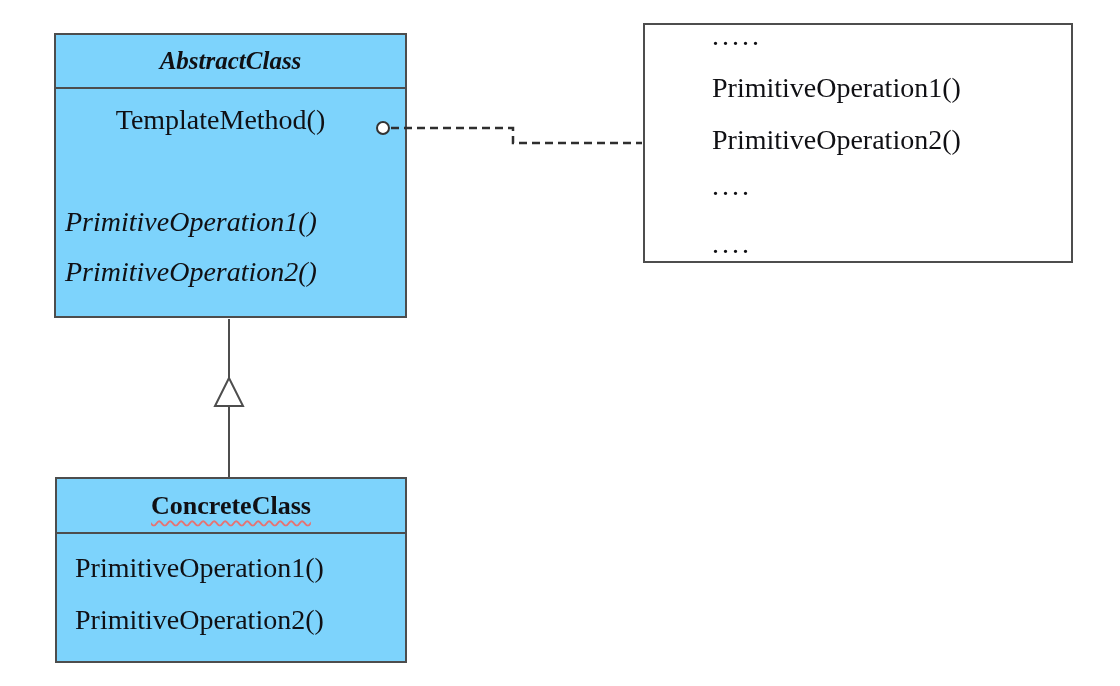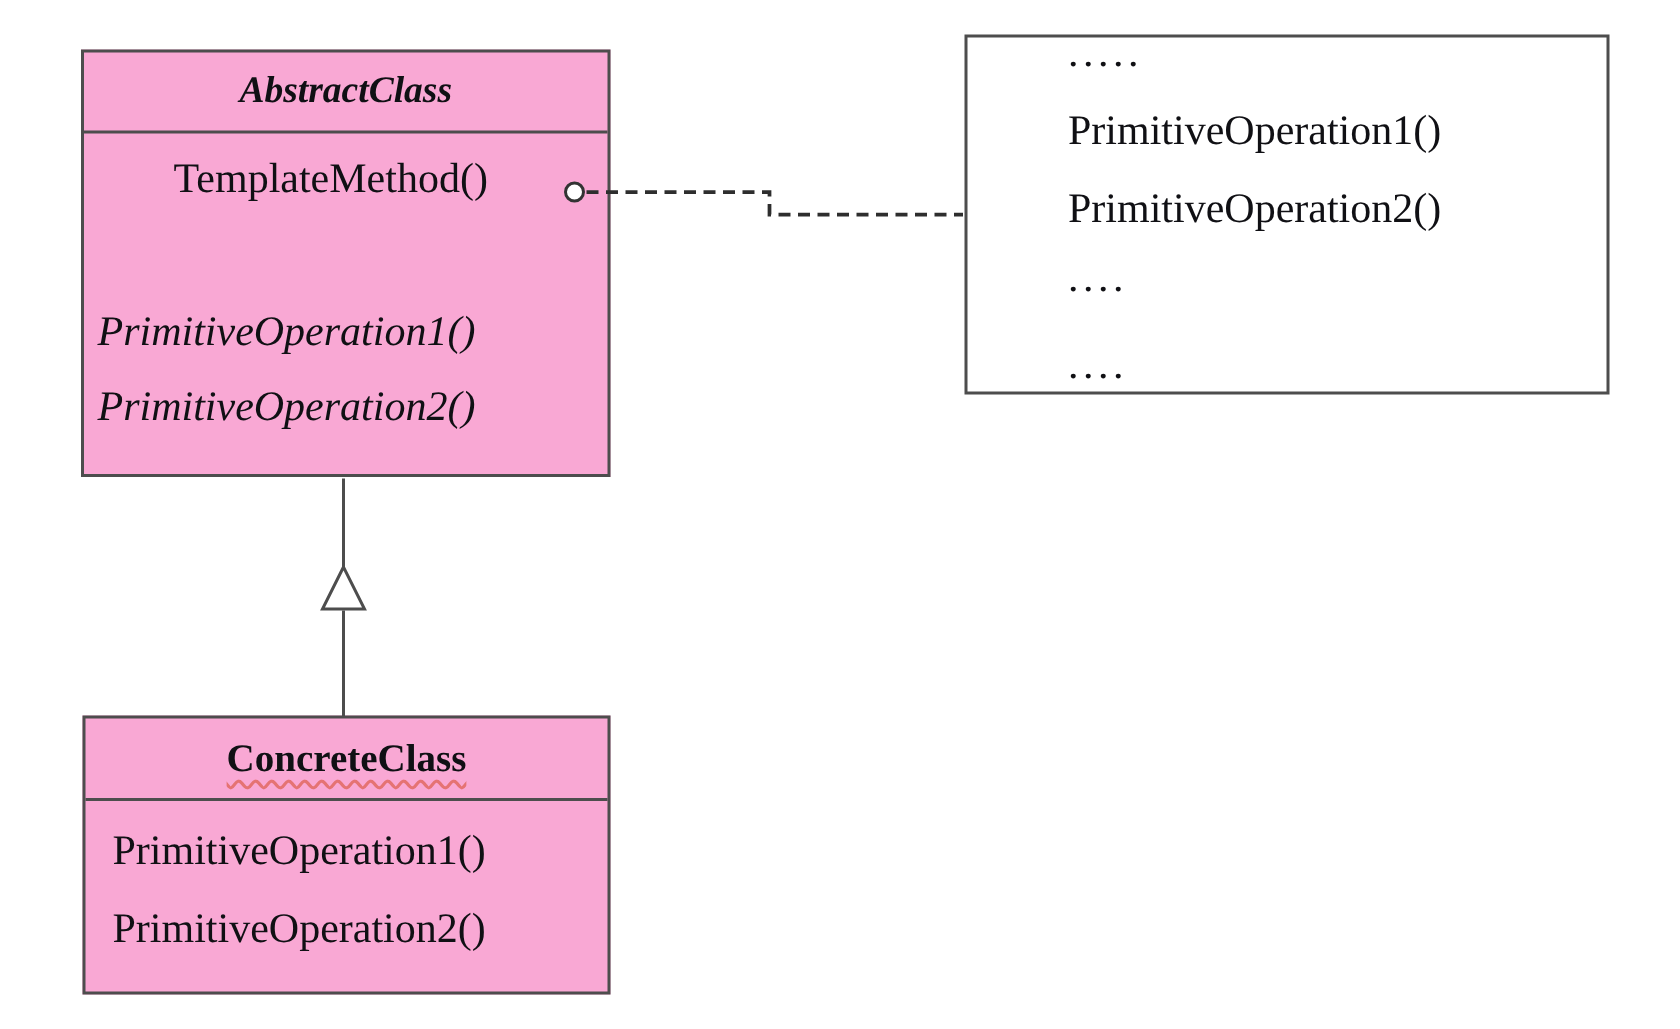--- a/index.html
+++ b/index.html
@@ -10,21 +10,21 @@
     background: #ffffff;
     font-family: "Liberation Serif", "DejaVu Serif", serif;
     color: #101014;
     overflow: hidden;
   }
   .uml-box {
     position: absolute;
     border: 2px solid #4d4d4d;
     box-sizing: border-box;
   }
-  .class-box { background: #f9a8d4; }
+  .class-box { background: #7dd3fc; }
   .note-box  { background: #ffffff; }
   .box-header {
     display: flex;
     align-items: center;
     justify-content: center;
     border-bottom: 2px solid #4d4d4d;
     box-sizing: border-box;
   }
   .abstract-title {
     font-size: 25px;

